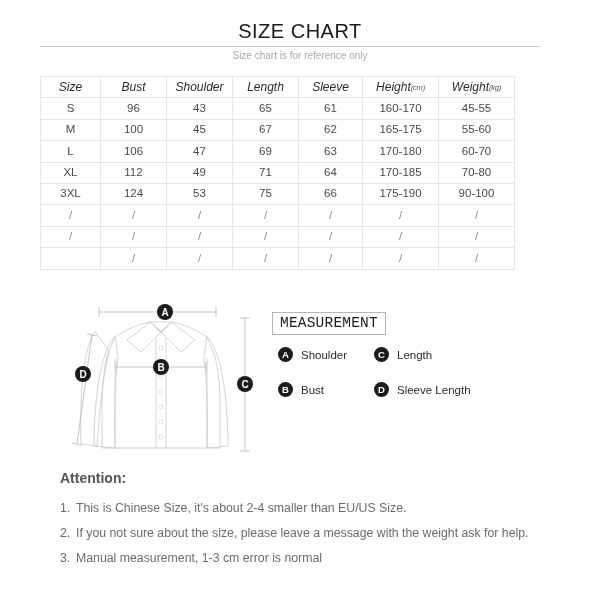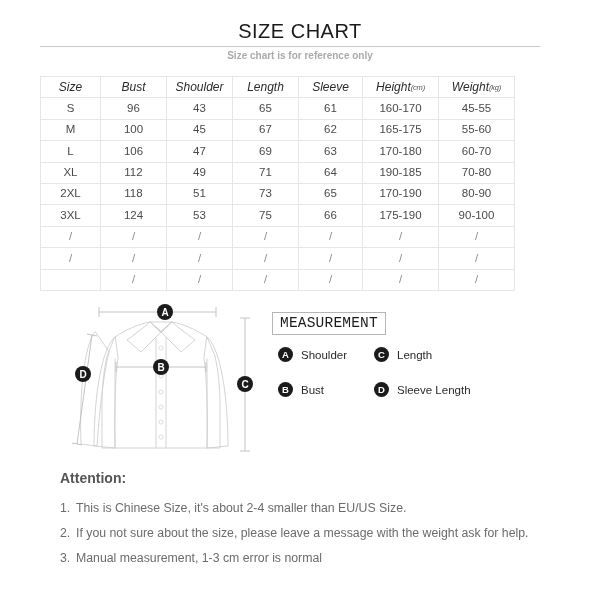--- a/index.html
+++ b/index.html
@@ -17,21 +17,21 @@
     text-align: center;
     font-size: 20px; letter-spacing: 0.5px;
     color: #1a1a1a; font-weight: 400;
   }
   .title-rule {
     position: absolute; left: 40px; top: 46px; width: 500px; height: 1px;
     background: #c9c9c9;
   }
   .subtitle {
     position: absolute; left: 0; top: 50px; width: 600px;
-    text-align: center; font-size: 10px; color: #aaaaaa; font-weight: 700;
+    text-align: center; font-size: 10px; color: #aaaaaa; font-weight: 400;
   }
 
   
   .size-table {
     position: absolute; left: 40px; top: 76px;
     width: 468px;
     border-collapse: collapse;
     table-layout: fixed;
   }
   .size-table td, .size-table th {
@@ -156,31 +156,22 @@
         <td>63</td>
         <td>170-180</td>
         <td>60-70</td>
       </tr>
       <tr class="datarow">
         <td>XL</td>
         <td>112</td>
         <td>49</td>
         <td>71</td>
         <td>64</td>
-        <td>190-185</td>
+        <td>170-185</td>
         <td>70-80</td>
-      </tr>
-      <tr class="datarow">
-        <td>2XL</td>
-        <td>118</td>
-        <td>51</td>
-        <td>73</td>
-        <td>65</td>
-        <td>170-190</td>
-        <td>80-90</td>
       </tr>
       <tr class="datarow">
         <td>3XL</td>
         <td>124</td>
         <td>53</td>
         <td>75</td>
         <td>66</td>
         <td>175-190</td>
         <td>90-100</td>
       </tr>

